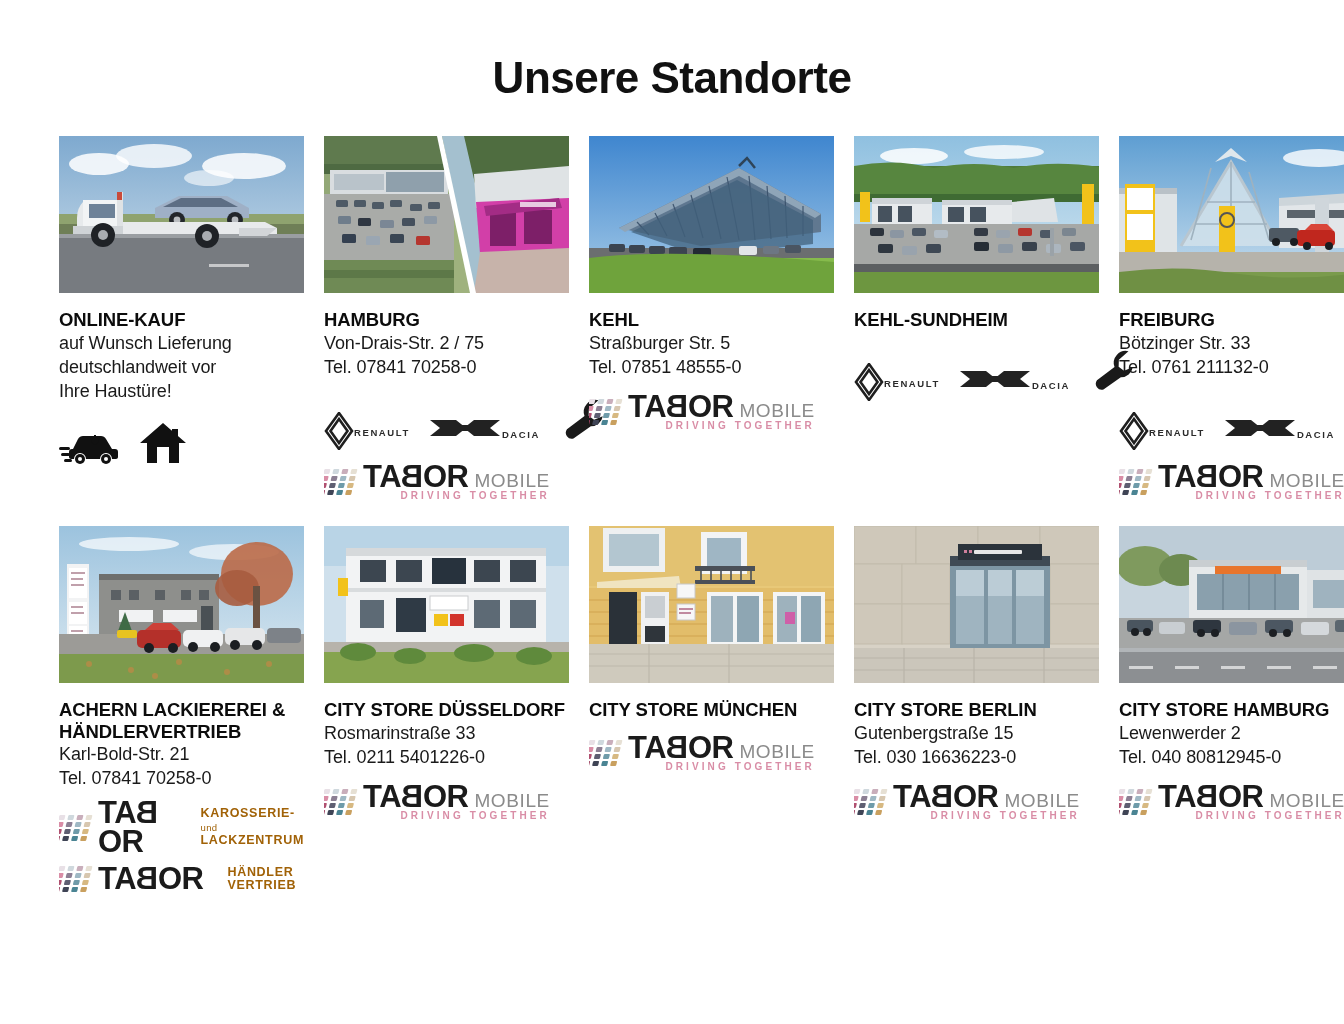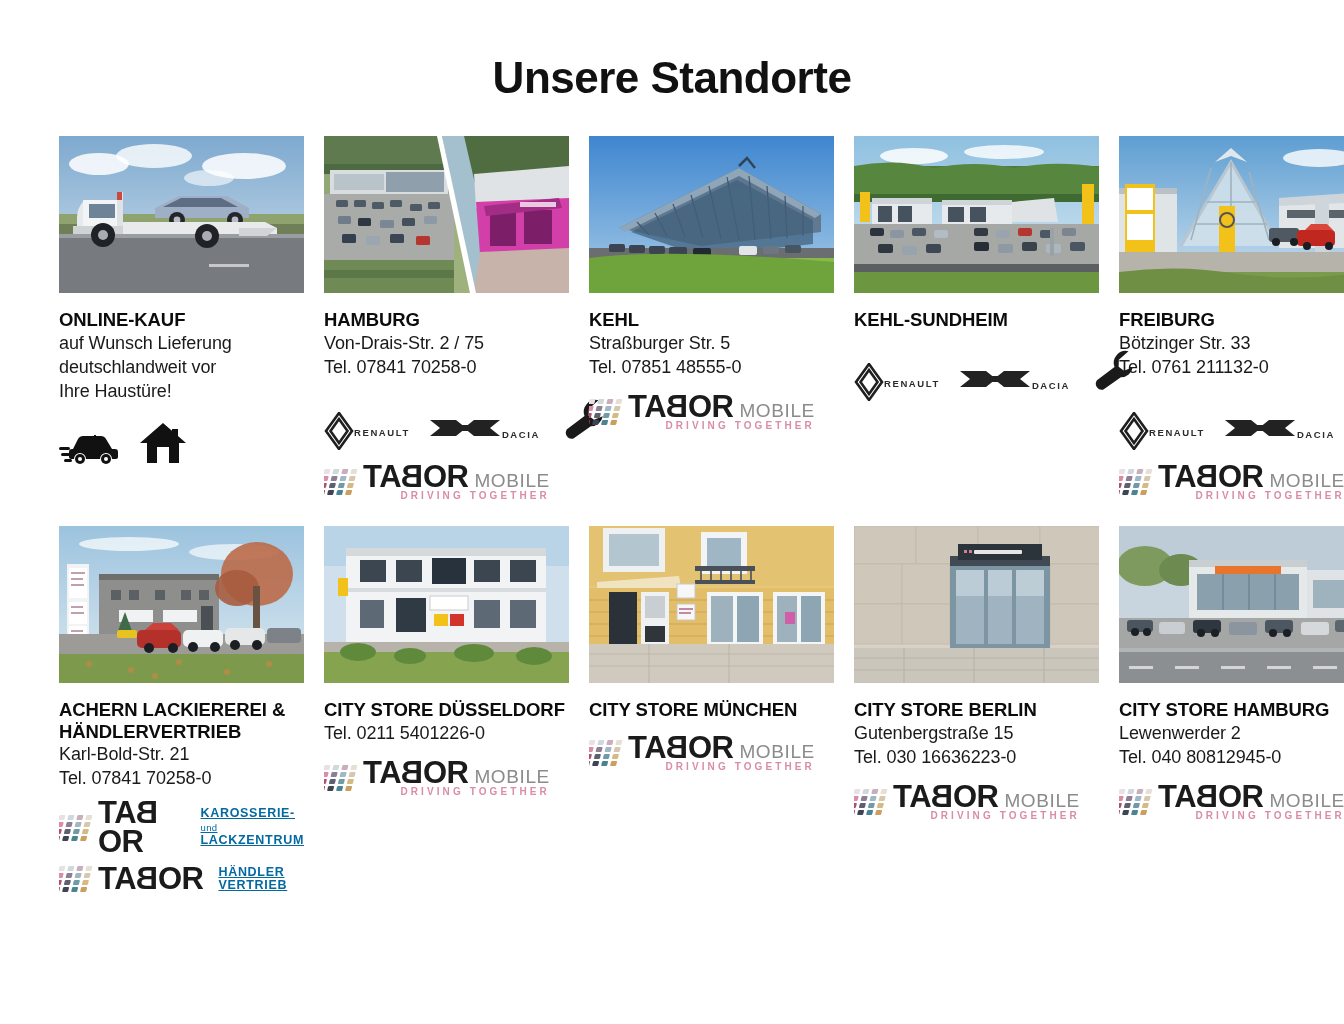--- a/index.html
+++ b/index.html
@@ -84,24 +84,23 @@
     font-weight: normal; margin-left: 6px;
   }
   .tabor-tag {
     font-size: 10px; color: #d98da6; letter-spacing: 3.1px;
     text-align: right; margin-top: -2px; font-weight: bold;
   }
   .tabor-rowline { display: flex; align-items: baseline; }
 
   
   .tabor-cap2 {
-    margin-left: 15px; color: #0369a1; font-size: 12.5px;
+    margin-left: 24px; color: #a16207; font-size: 12.5px;
     line-height: 1.08; letter-spacing: 0.7px; font-weight: bold;
     align-self: center;
-    text-decoration: underline;
   }
   .tabor-cap2 .small { font-size: 9.5px; font-weight: normal; letter-spacing: 0.4px; }
   .tabor-stack .tabor { margin-top: 8px; }
 
   
   .okicons { display: flex; align-items: flex-end; gap: 18px; margin-top: 18px; height: 48px; }
 </style>
 </head>
 <body>
 
@@ -758,20 +757,21 @@
               <ellipse cx="34" cy="126" rx="18" ry="9"></ellipse>
                 <ellipse cx="86" cy="130" rx="16" ry="8"></ellipse>
               <ellipse cx="150" cy="127" rx="20" ry="9"></ellipse>
                 <ellipse cx="210" cy="130" rx="18" ry="9"></ellipse>
             </g>
           </svg>
         </div>
 
         <div class="loc-name">CITY STORE DÜSSELDORF</div>
         <div class="loc-lines">
+          <div class="loc-line">Rosmarinstraße 33</div>
           <div class="loc-line">Tel. 0211 5401226-0</div>
         </div>
 
         <div class="tabor">
           <span class="dots">
             <svg width="36" height="30" viewBox="0 0 36 30">
               <rect x="1" y="2" width="6" height="5" rx="1" fill="#e8e0e6" transform="skewX(-14)"></rect>
               <rect x="10" y="2" width="6" height="5" rx="1" fill="#cfd8dd" transform="skewX(-14)"></rect>
               <rect x="19" y="2" width="6" height="5" rx="1" fill="#c9aebb" transform="skewX(-14)"></rect>
               <rect x="28" y="2" width="6" height="5" rx="1" fill="#e6e0d4" transform="skewX(-14)"></rect>

